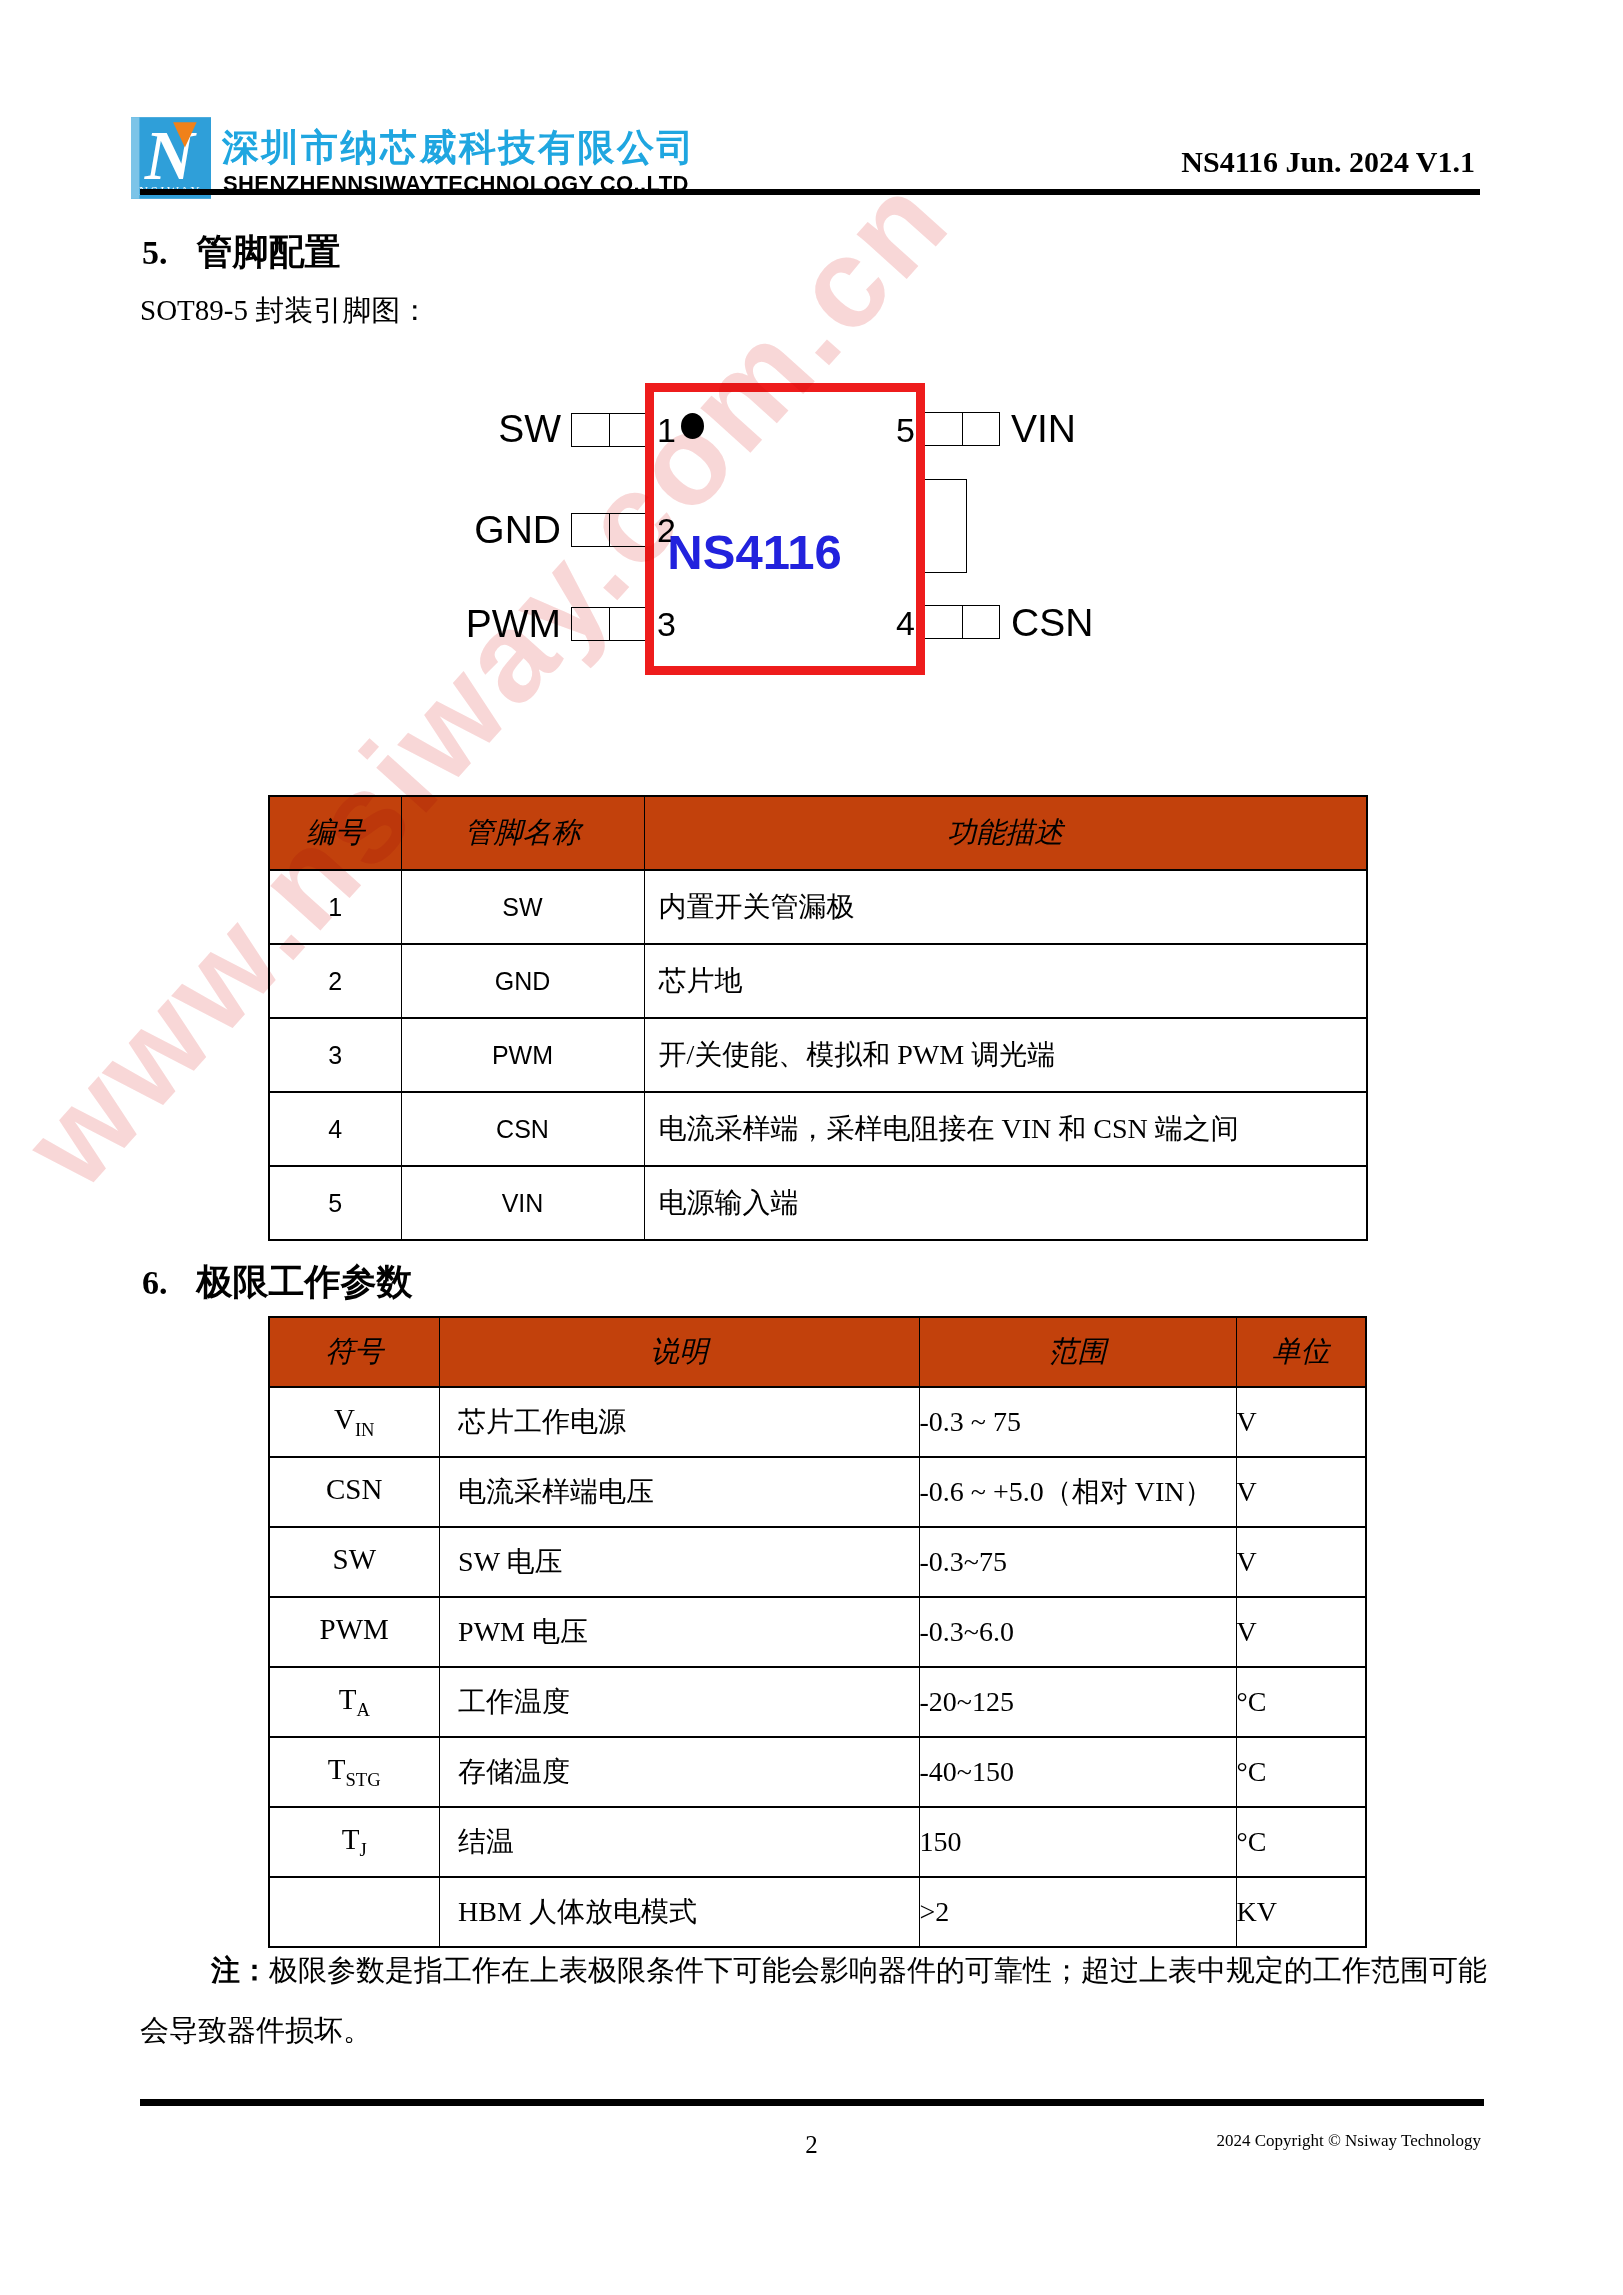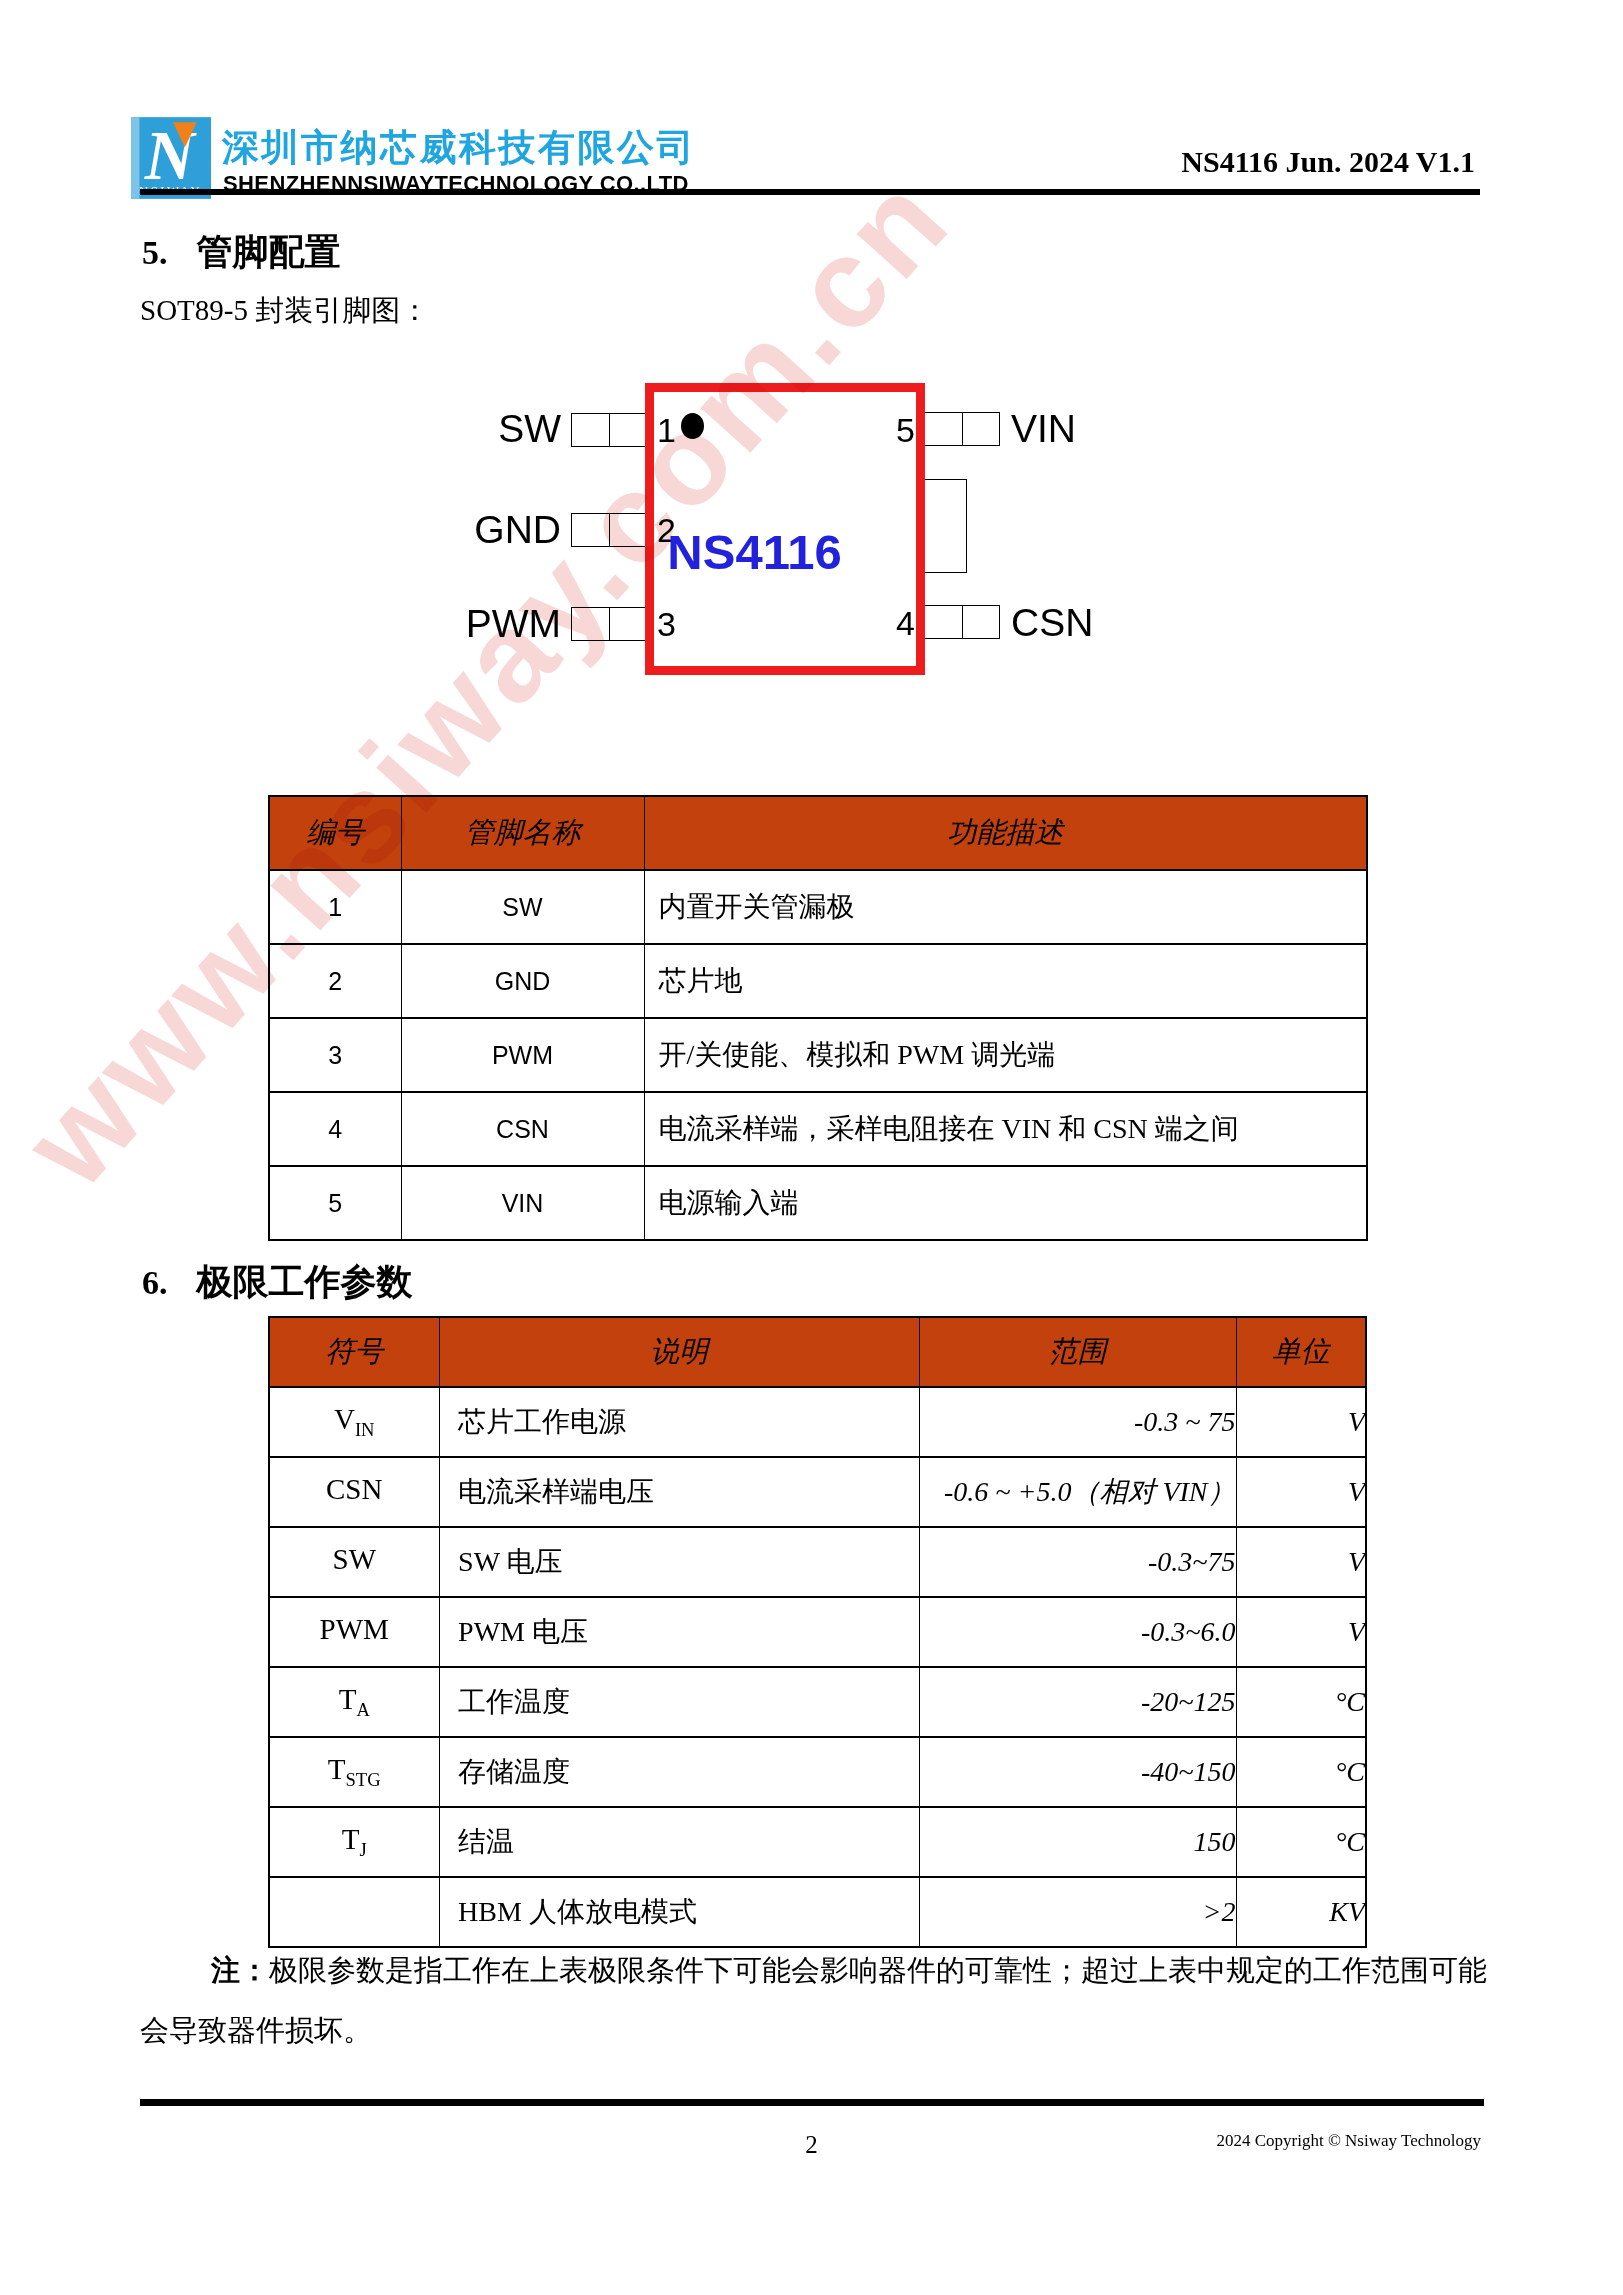--- a/index.html
+++ b/index.html
@@ -63,21 +63,21 @@
   #pin-table td{height:72px;}
   #pin-table .c-num,#pin-table .c-name{text-align:center;
     font-family:"Liberation Sans","DejaVu Sans",sans-serif;font-size:25px;}
   #pin-table .c-desc{font-size:28px;padding-left:14px;}
   #limit-table{left:268px;top:1316px;width:1097px;}
   #limit-table th{height:68px;}
   #limit-table td{height:68px;font-size:28px;}
   #limit-table .c-sym{text-align:center;font-size:29px;}
   #limit-table .c-sym sub{font-size:18.6px;}
   #limit-table .c-desc{padding-left:18.6px;}
-  #limit-table .c-range,#limit-table .c-unit{text-align:right;font-style:italic;}
+  #limit-table .c-range,#limit-table .c-unit{text-align:left;}
   
   #note-line1{left:140px;top:1951px;width:1353px;font-size:29px;text-indent:71px;}
   #note-line2{left:140px;top:2011px;font-size:29px;}
   #footer-rule{left:140px;top:2099px;width:1344px;height:6.8px;background:#000;}
   #page-num{left:0;top:2131px;width:1623px;text-align:center;font-size:25px;}
   #copyright{right:142px;top:2131px;font-size:17px;}
 </style>
 </head>
 <body>
 

